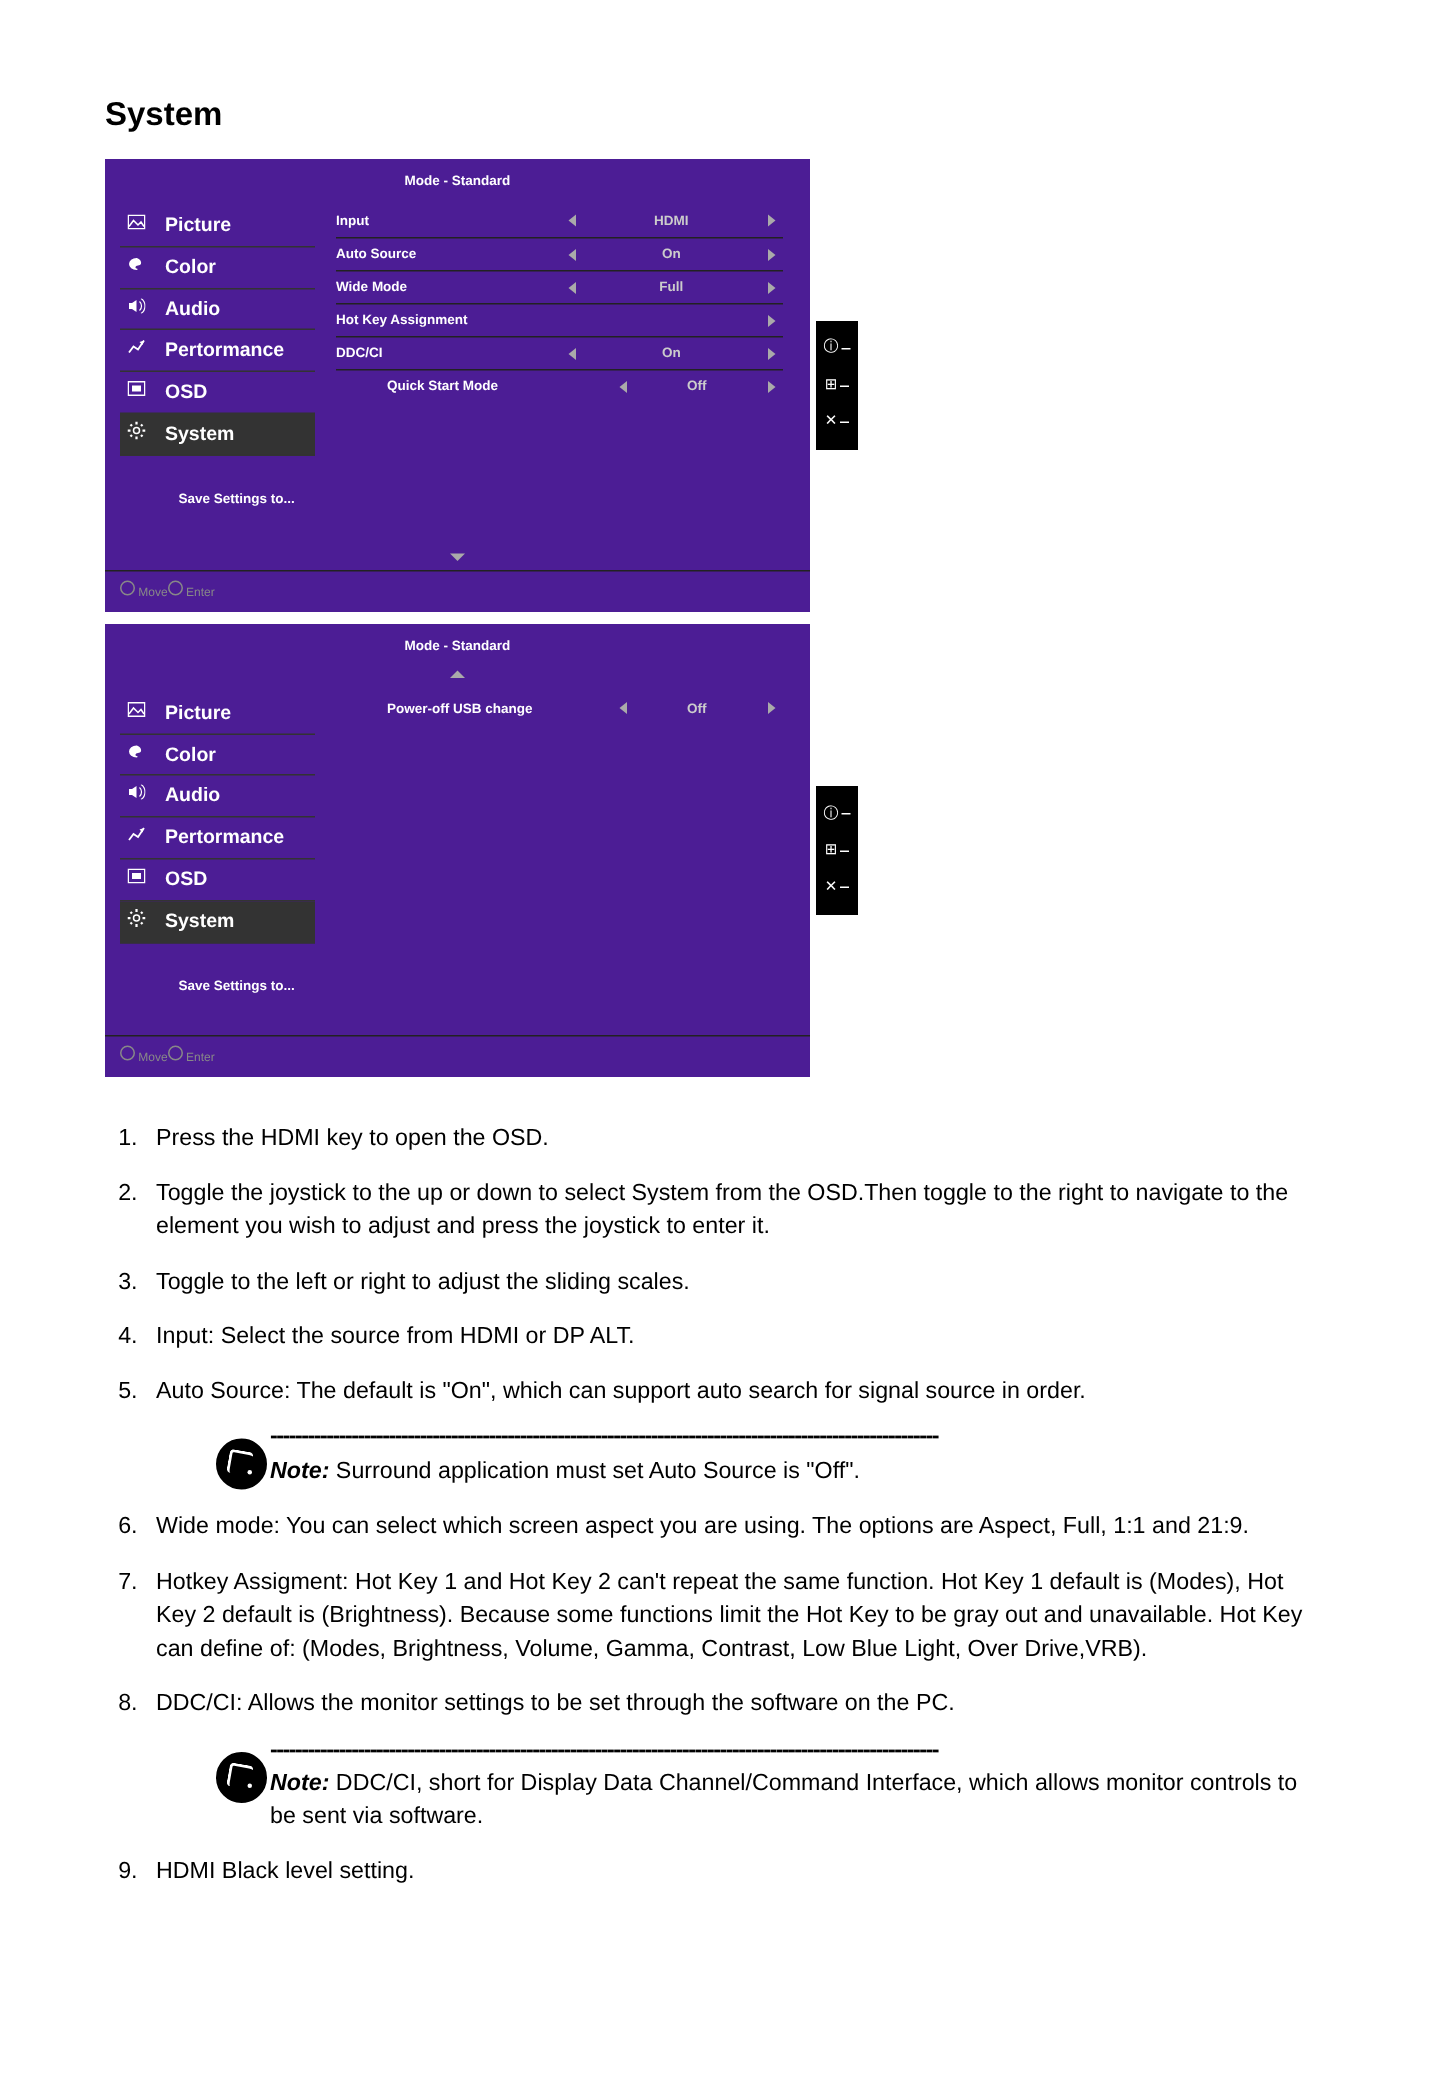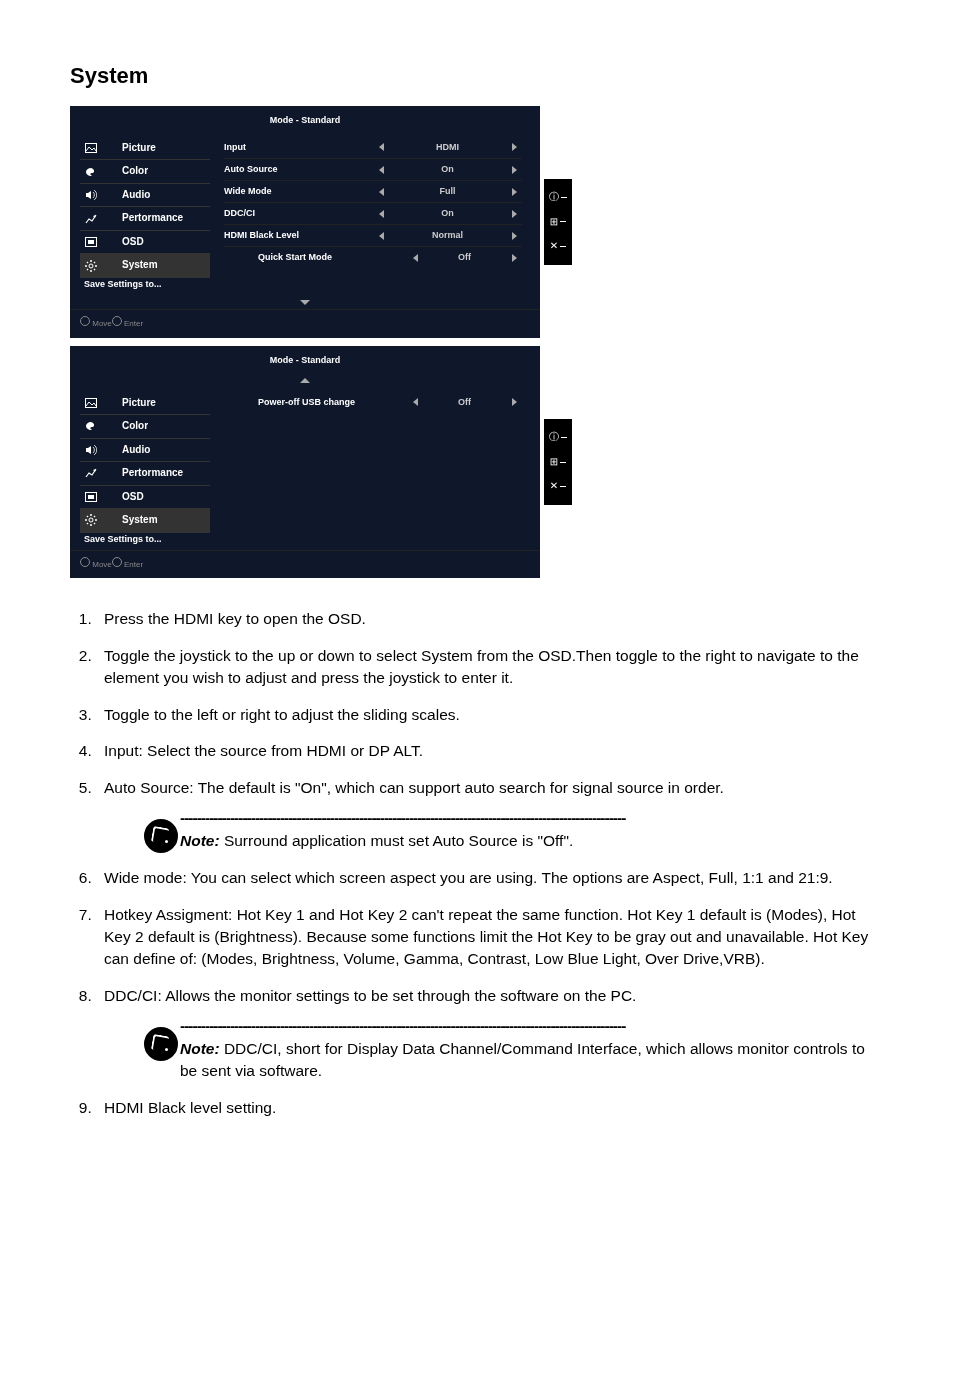--- a/index.html
+++ b/index.html
@@ -16,21 +16,21 @@
   h2.section-title {
     font-size: 22px;
     font-weight: bold;
     margin: 0 0 14px 0;
   }
   .osd-wrap {
     display: flex;
     margin-bottom: 8px;
   }
   .osd {
-    background: #0f172a;
+    background: #4c1d95;
     color: #fff;
     width: 470px;
     font-size: 10px;
     position: relative;
   }
   .osd .mode-bar {
     text-align: center;
     padding: 8px 0 6px;
     font-weight: bold;
     font-size: 9px;
@@ -38,25 +38,25 @@
   .osd .body {
     display: flex;
   }
   .osd .left {
     width: 150px;
     padding: 4px 10px 4px 10px;
     box-sizing: border-box;
   }
   .osd .menu-item {
     display: flex;
-    align-items: center;
-    gap: 24px;
+    align-items: flex-start;
+    gap: 12px;
     padding: 4px 4px;
     border-bottom: 1px solid #333;
-    font-size: 10px;
+    font-size: 13px;
     font-weight: bold;
   }
   .osd .menu-item:last-child { border-bottom: none; }
   .osd .menu-item.active {
     background: #333;
   }
   .osd .menu-icon {
     width: 14px;
     height: 14px;
     display: inline-flex;
@@ -86,23 +86,24 @@
   }
   .osd .tri-left { border-right: 5px solid #aaa; }
   .osd .tri-right { border-left: 5px solid #aaa; }
   .osd .setting-value {
     flex: 1;
     text-align: center;
     color: #ccc;
   }
   .osd .arrow-cell { width: 16px; display:flex; justify-content:center; }
   .osd .save-row {
-    padding: 0 4px;
+    padding: 22px 4px;
     font-size: 9px;
     font-weight: bold;
+    margin-left: 35px;
   }
   .osd .footer {
     display: flex;
     padding: 6px 10px 8px;
     font-size: 8px;
     color: #888;
     border-top: 1px solid #222;
     align-items: center;
   }
   .osd .joy-icon {
@@ -289,35 +290,33 @@
             <div class="setting-label">Wide Mode</div>
             <div class="arrow-cell">
               <div class="tri-left"></div>
             </div>
             <div class="setting-value">Full</div>
             <div class="arrow-cell">
               <div class="tri-right"></div>
             </div>
           </div>
           <div class="setting-row">
+            <div class="setting-label">Hot Key Assignment</div>
+            <div class="arrow-cell"></div>
+            <div class="setting-value"></div>
+            <div class="arrow-cell">
+              <div class="tri-right"></div>
+            </div>
+          </div>
+          <div class="setting-row">
             <div class="setting-label">DDC/CI</div>
             <div class="arrow-cell">
               <div class="tri-left"></div>
             </div>
             <div class="setting-value">On</div>
-            <div class="arrow-cell">
-              <div class="tri-right"></div>
-            </div>
-          </div>
-          <div class="setting-row">
-            <div class="setting-label">HDMI Black Level</div>
-            <div class="arrow-cell">
-              <div class="tri-left"></div>
-            </div>
-            <div class="setting-value">Normal</div>
             <div class="arrow-cell">
               <div class="tri-right"></div>
             </div>
           </div>
           <div class="setting-row">
             <div class="setting-label">Quick Start Mode</div>
             <div class="arrow-cell">
               <div class="tri-left"></div>
             </div>
             <div class="setting-value">Off</div>

